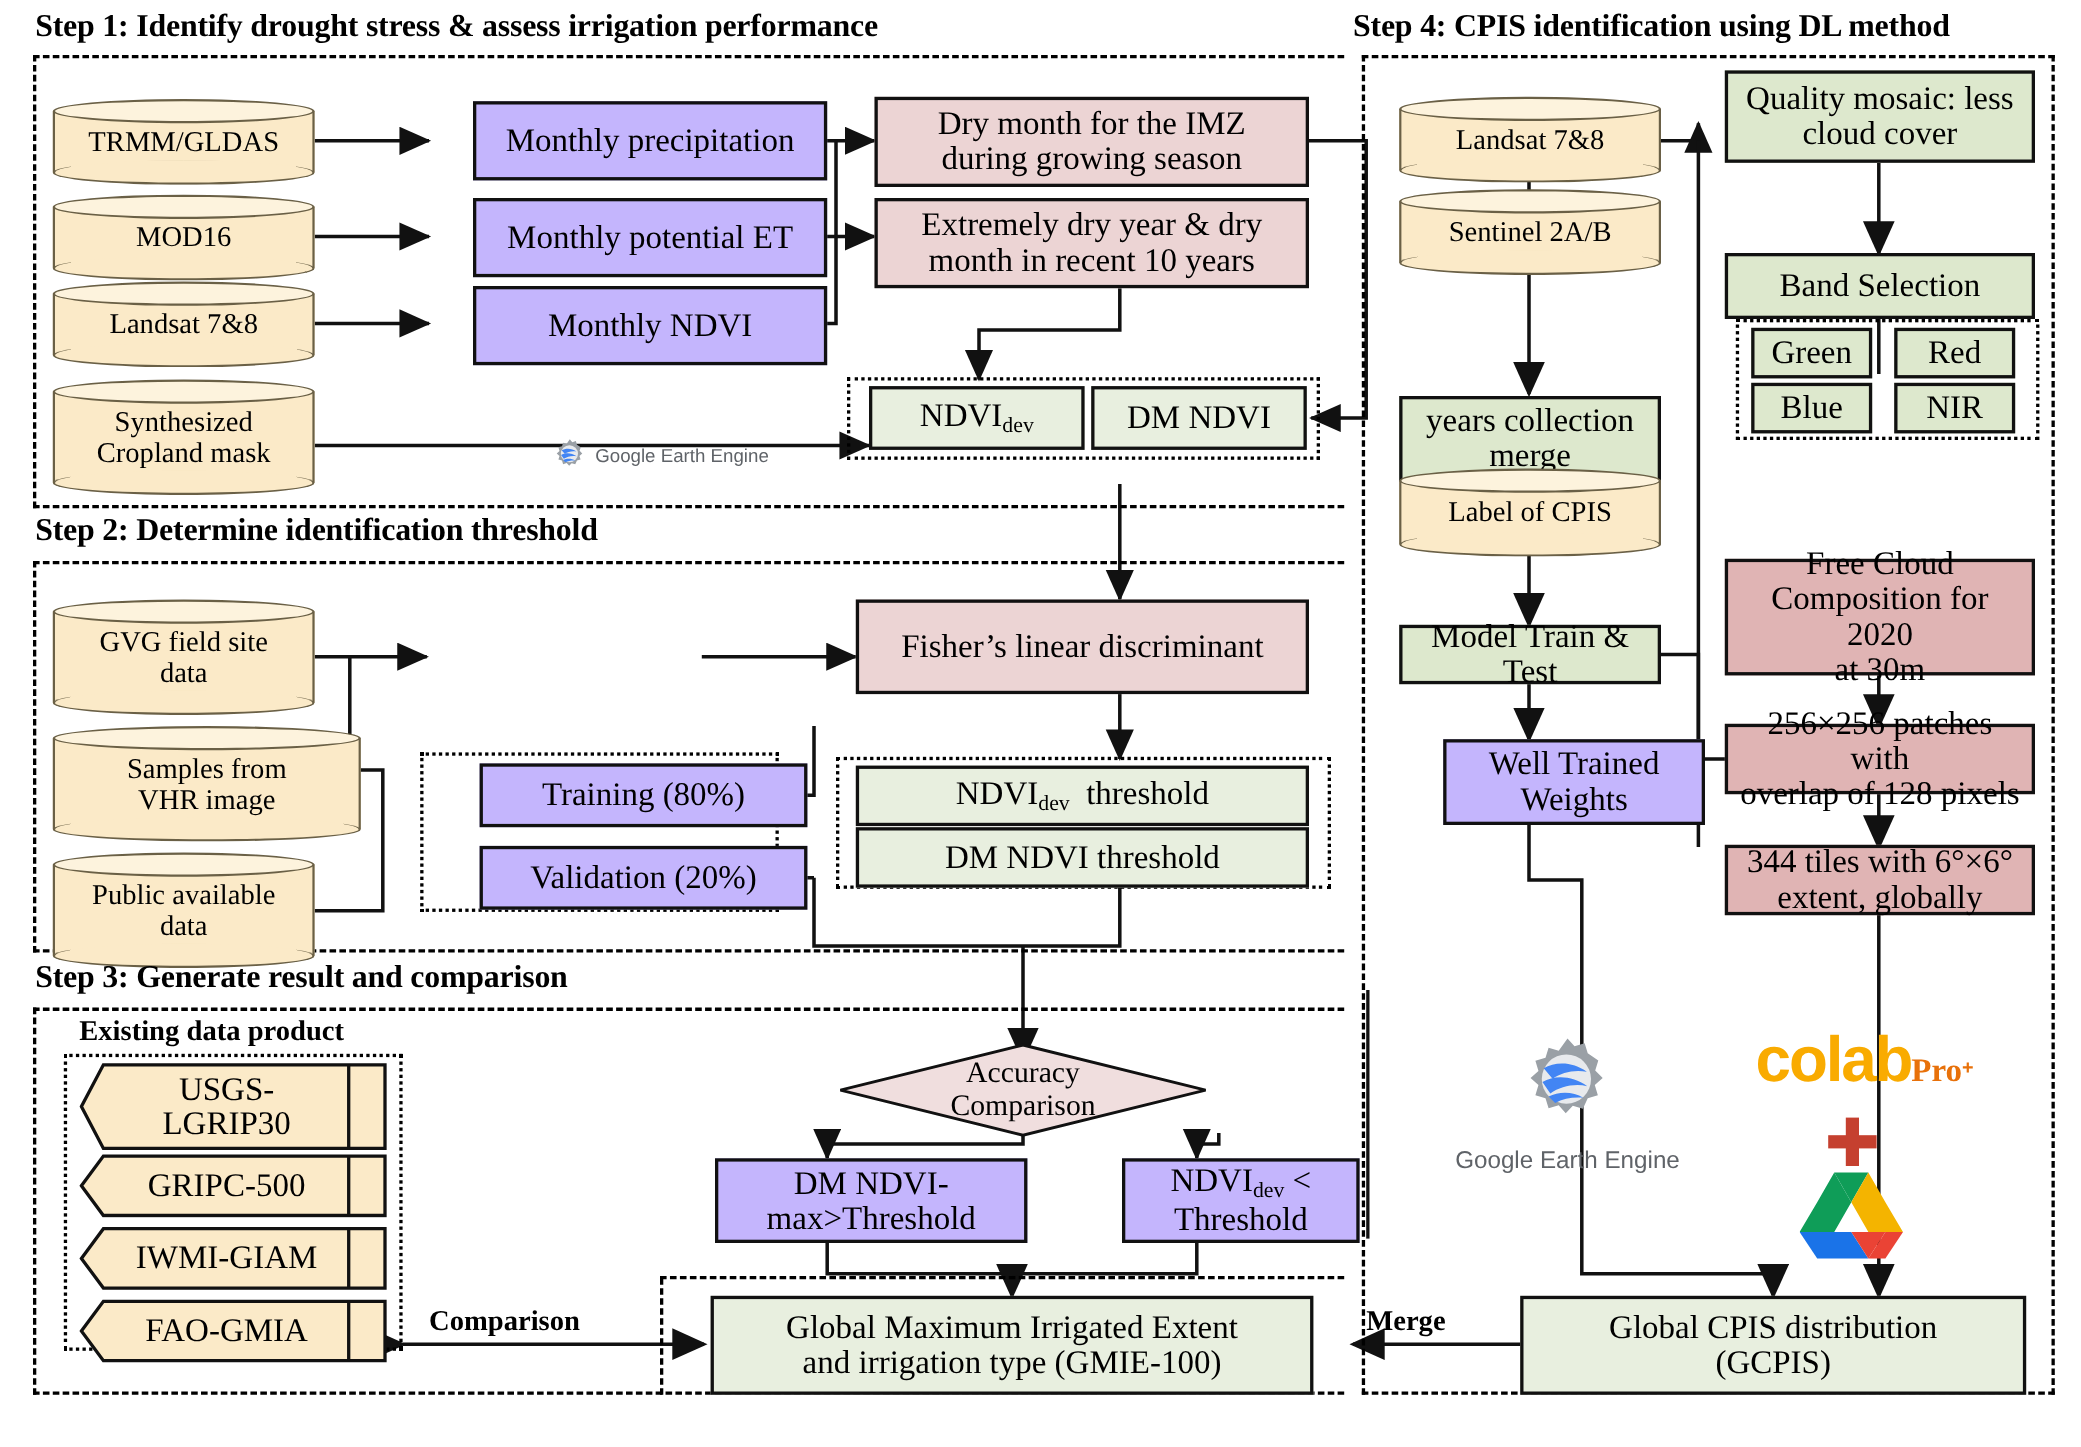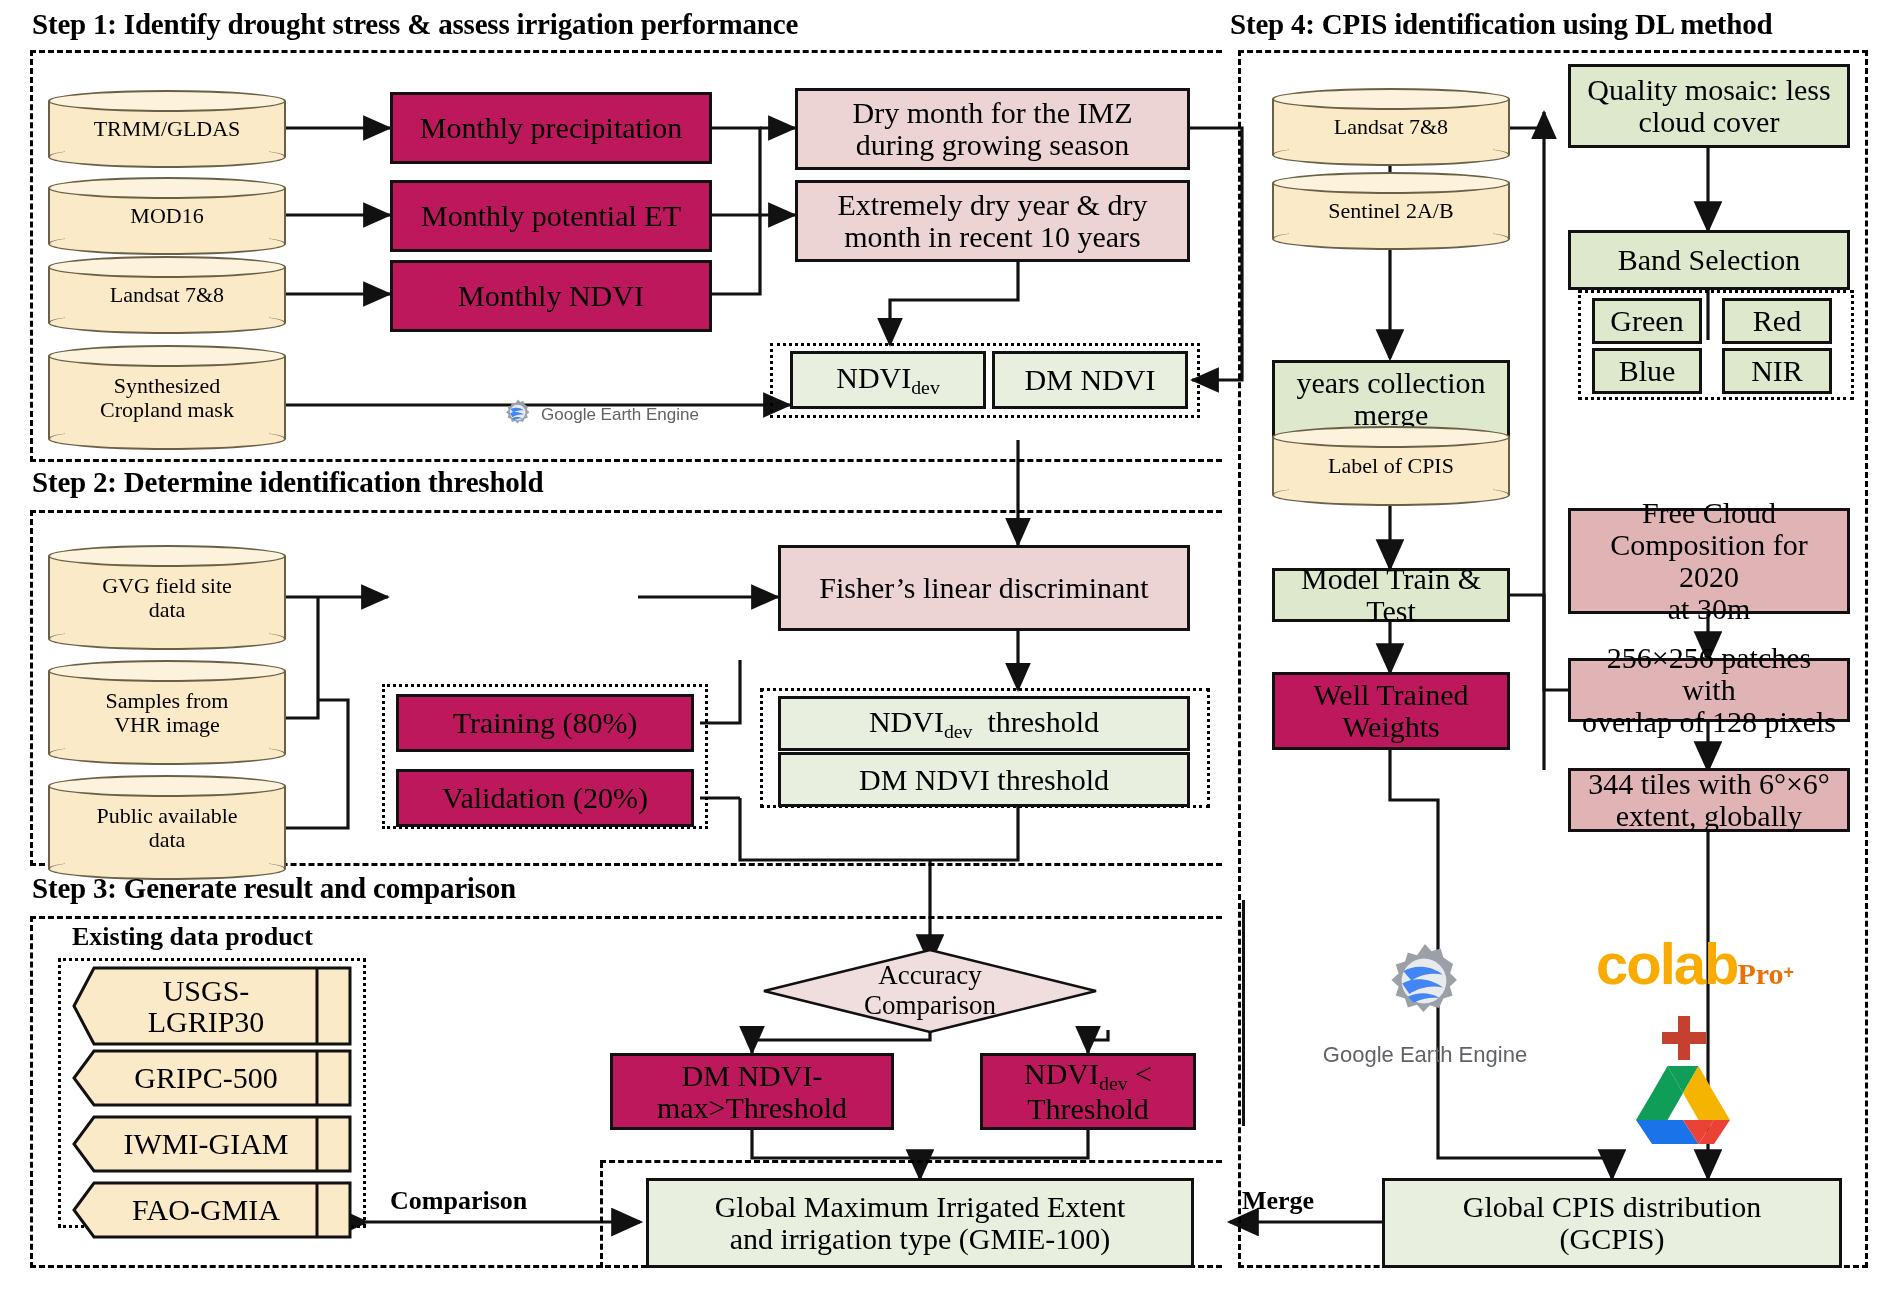--- a/index.html
+++ b/index.html
@@ -9,36 +9,36 @@
   
   .lbl{position:absolute;font-weight:bold;font-size:29px;color:#000000;white-space:nowrap;letter-spacing:-0.2px;}
   .sublbl{position:absolute;font-weight:bold;font-size:26px;color:#000;white-space:nowrap;}
 
   .zone{position:absolute;border:3px dashed #000;box-sizing:border-box;}
   .dotzone{position:absolute;border:3px dotted #000;box-sizing:border-box;}
 
   .node{position:absolute;box-sizing:border-box;border:3px solid #111;
         display:flex;align-items:center;justify-content:center;text-align:center;
         font-size:30px;line-height:1.06;color:#000;padding:2px 6px;}
-  .white{background:#be185d;}
+  .white{background:#c4b5fd;margin-left:40px;}
   .pink{background:#ecd4d4;}
   .pink2{background:#e0b4b4;}
   .green{background:#dde8cd;}
   .green2{background:#e8efdf;}
 
   
   .cyl{position:absolute;box-sizing:border-box;}
   .cyl .body{position:absolute;left:0;right:0;top:11px;bottom:11px;background:#fbeac8;
              border-left:2.5px solid #6a6046;border-right:2.5px solid #6a6046;}
   .cyl .top{position:absolute;left:0;right:0;top:0;height:22px;border-radius:50%/50%;
             background:#fdf3dd;border:2.5px solid #6a6046;box-sizing:border-box;}
   .cyl .bot{position:absolute;left:0;right:0;bottom:0;height:22px;border-radius:50%/50%;
             background:#fbeac8;border:2.5px solid #6a6046;border-top:none;box-sizing:border-box;}
   .cyl .txt{position:absolute;left:0;right:0;top:0;bottom:0;display:flex;align-items:center;
-            justify-content:center;text-align:center;font-size:22px;line-height:1.07;z-index:4;}
+            justify-content:center;text-align:center;font-size:26px;line-height:1.07;z-index:4;}
 
   
   .tape{position:absolute;box-sizing:border-box;}
   .tape .shp{position:absolute;left:0;top:0;width:100%;height:100%;}
   .tape .txt{position:absolute;left:22px;right:34px;top:0;bottom:0;display:flex;
              align-items:center;justify-content:center;text-align:center;font-size:30px;line-height:1.05;}
 
   
   .diamond{position:absolute;}
   .diamond .txt{position:absolute;left:0;right:0;top:0;bottom:0;display:flex;flex-direction:column;
@@ -209,21 +209,21 @@
   <div class="cyl" style="left:48px;top:545px;width:238px;height:105px;">
     <div class="body"></div>
       <div class="bot"></div>
       <div class="top"></div>
     <div class="txt">
         <span style="display:block">
       <span>GVG field site</span><br>
       <span>data</span></span>
       </div>
   </div>
-  <div class="cyl" style="left:48px;top:660px;width:238px;height:105px;padding-left:24px;">
+  <div class="cyl" style="left:48px;top:660px;width:280px;height:105px;padding-left:24px;">
     <div class="body"></div>
       <div class="bot"></div>
       <div class="top"></div>
     <div class="txt">
         <span style="display:block">
       <span>Samples from</span><br>
       <span>VHR image</span></span>
       </div>
   </div>
   <div class="cyl" style="left:48px;top:775px;width:238px;height:105px;">

